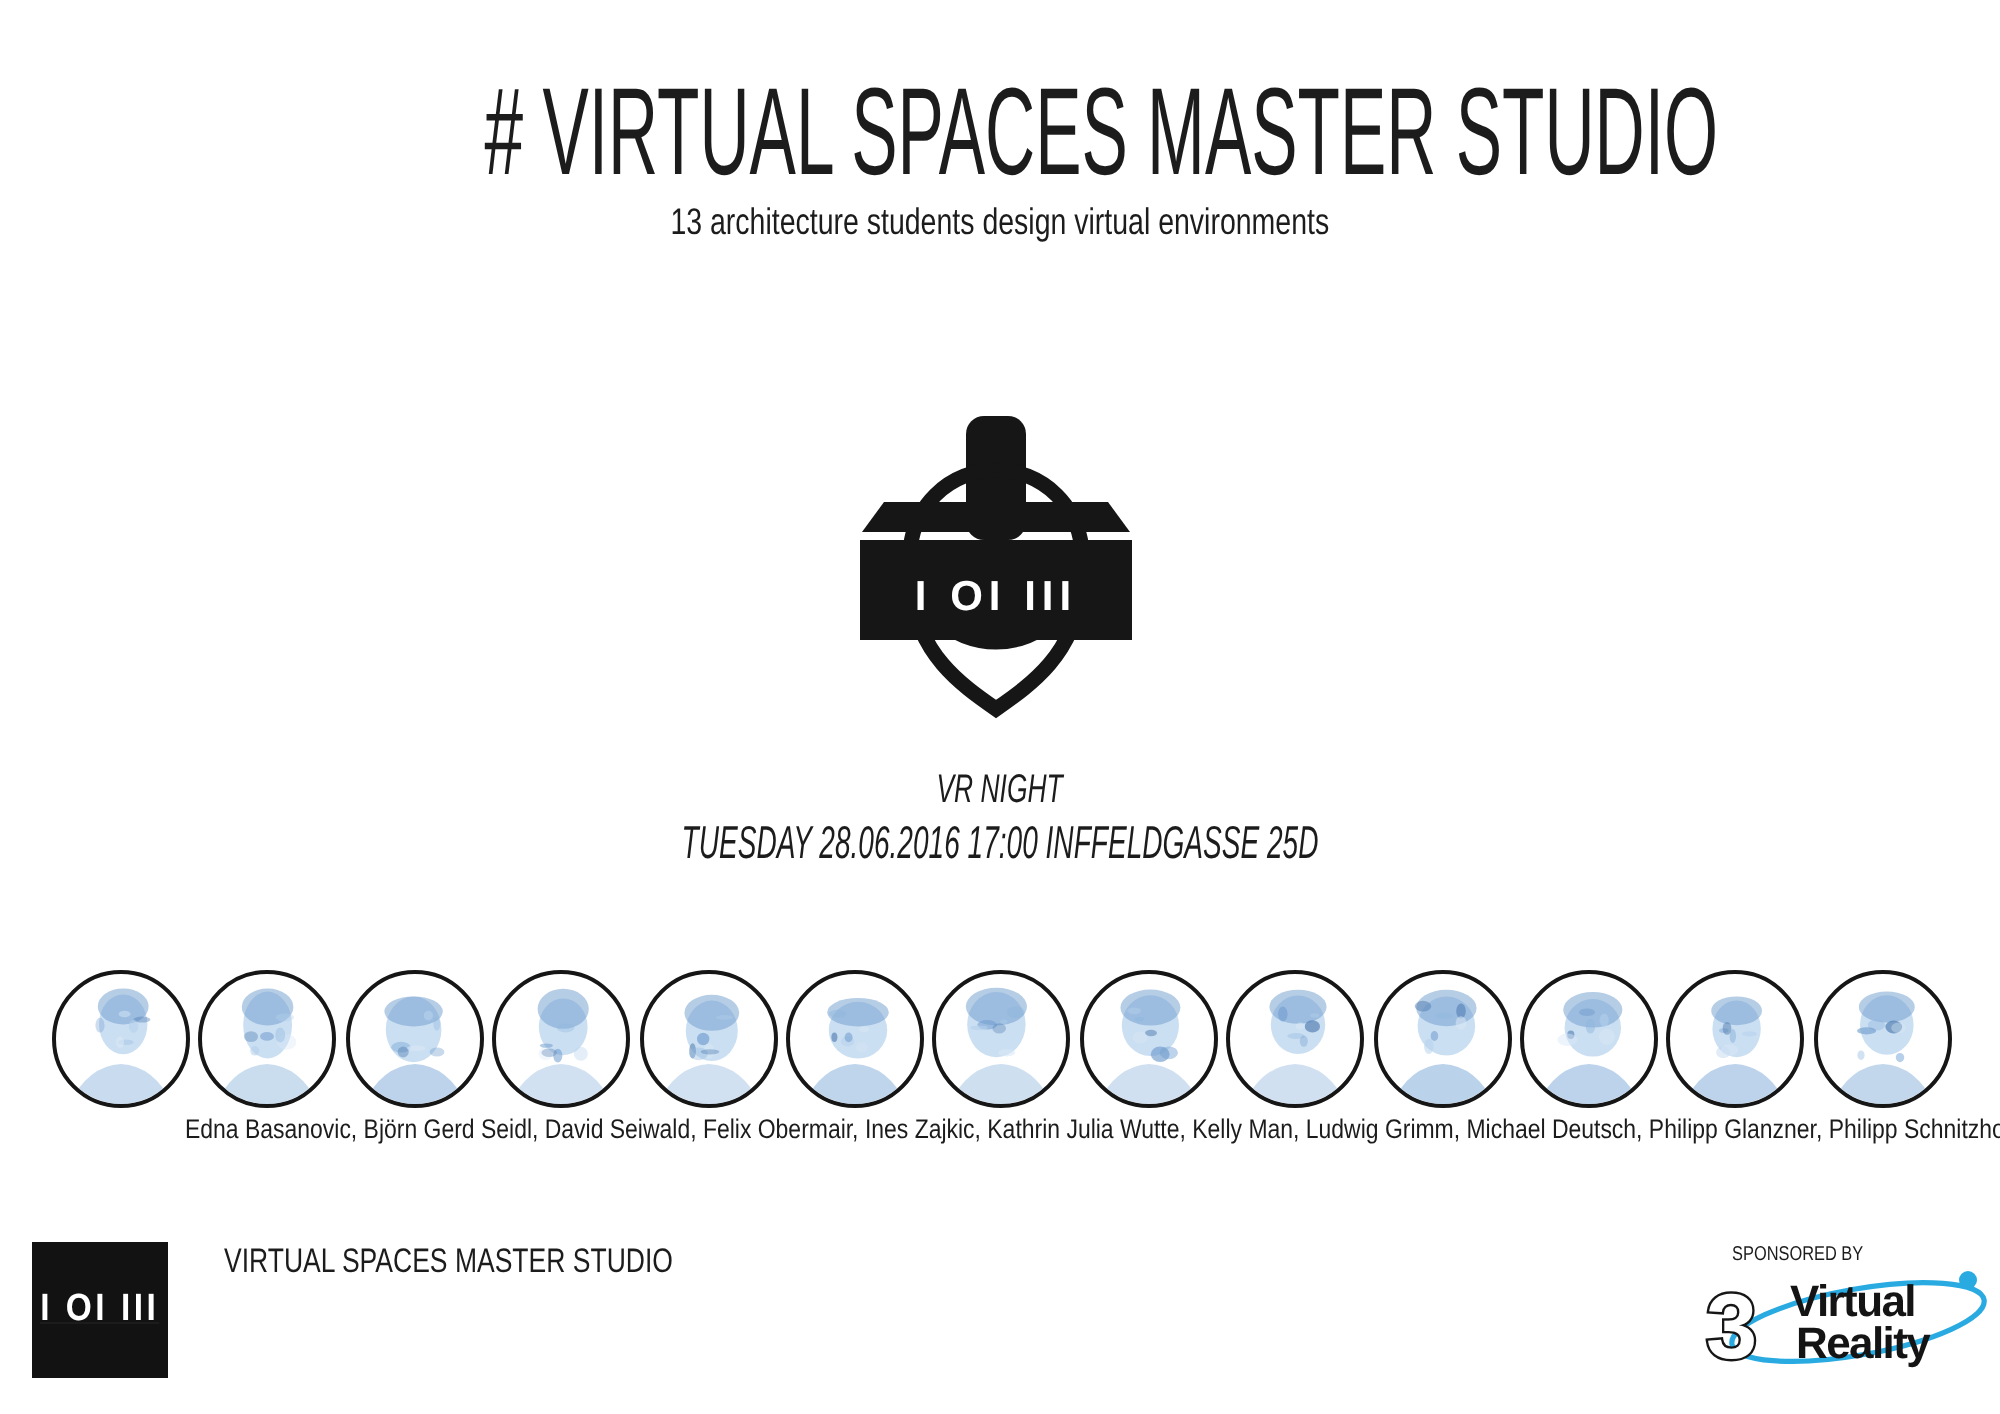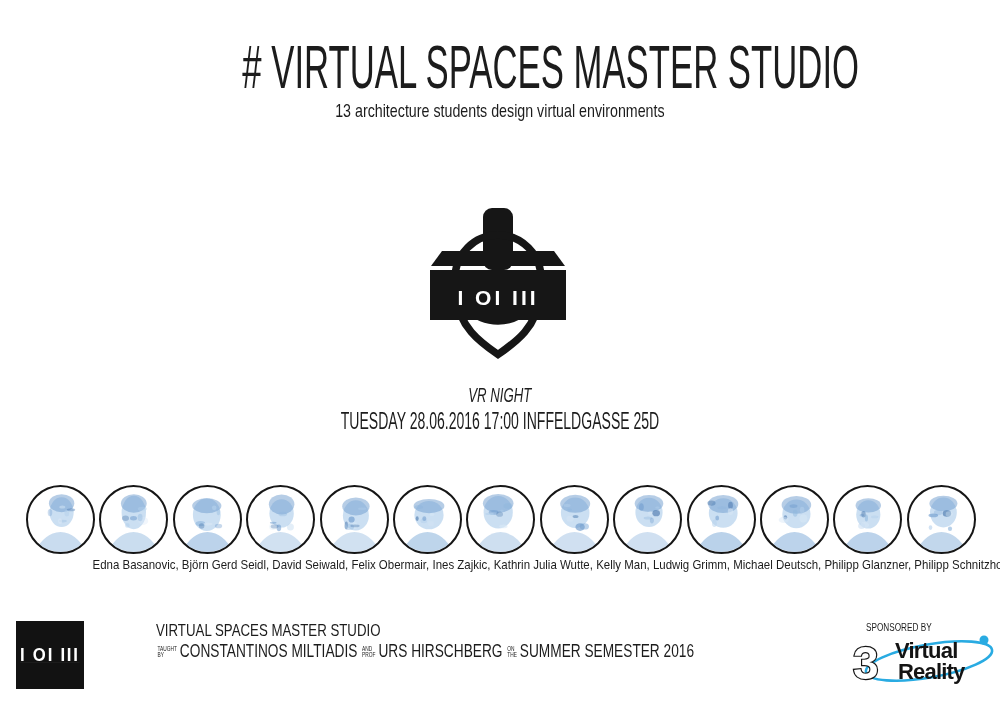--- a/index.html
+++ b/index.html
@@ -15,39 +15,39 @@
 
   .title{top:36px;font-size:62px;line-height:62px;font-weight:400;letter-spacing:0;text-decoration:underline;}
   .title .cond{transform:scaleX(0.56);}
   .subtitle{top:100px;font-size:18.5px;line-height:22px;}
   .subtitle .cond{transform:scaleX(0.77);}
 
   .vr-icon{left:428px;top:203px;width:140px;height:162px;}
 
   .event-name{top:384px;font-size:20px;line-height:22px;font-style:italic;}
   .event-name .cond{transform:scaleX(0.66);}
-  .event-date{top:408px;font-size:23px;line-height:26px;}
+  .event-date{top:408px;font-size:23px;line-height:26px;font-style:italic;}
   .event-date .cond{transform:scaleX(0.61);}
 
   .portraits{position:absolute;left:26px;right:24px;top:484px;height:70px;
     display:flex;justify-content:space-between;align-items:center;}
   .portrait{width:65px;height:65px;border:2.5px solid #161616;border-radius:50%;
     overflow:hidden;background:#fff;box-sizing:content-box;flex:0 0 auto;}
   .portrait svg{display:block;filter:blur(.3px);}
 
   .credits{top:556px;font-size:13.5px;line-height:17px;}
   .credits .cond{transform:scaleX(0.85);}
 
   .footer-logo{left:16px;top:621px;width:68px;height:68px;background:#121212;
     display:flex;align-items:center;justify-content:center;}
   .footer-logo span{color:#fff;font-weight:bold;font-size:19px;letter-spacing:2px;
     display:inline-block;transform:scaleX(0.88);white-space:nowrap;}
 
   .footer-text{left:112px;top:621px;width:600px;}
-  .fl{height:19.5px;line-height:19.5px;white-space:nowrap;margin-left:44px;}
+  .fl{height:19.5px;line-height:19.5px;white-space:nowrap;}
   .fl .big{font-size:18.5px;}
   .fl1 .condl{transform:scaleX(0.78);font-size:17px;}
   .fl2 .condl,.fl3 .condl{transform:scaleX(0.74);}
   .sm{font-size:7.5px;vertical-align:6.5px;margin:0 4px 0 1px;}
   .stack{display:inline-block;font-size:6.5px;line-height:6px;margin:0 4px 0 2px;
     text-align:left;vertical-align:baseline;}
   .stack b{font-weight:400;display:block;}
 
   .sponsor-label{left:866px;top:623px;font-size:10px;line-height:10px;}
   .sponsor-label .condl{transform:scaleX(0.82);}
@@ -258,27 +258,20 @@
 </div>
 
 <div class="abs footer-logo">
   <span>I OI III</span>
 </div>
 
 <div class="abs footer-text">
   <div class="fl fl1">
     <span class="condl">VIRTUAL SPACES MASTER STUDIO</span>
   </div>
-  <div class="fl fl3">
-    <span class="condl">
-      <span class="stack"><b>TAUGHT</b><b>BY</b></span><span class="big">CONSTANTINOS MILTIADIS</span>
-      <span class="stack"><b>AND</b><b>PROF</b></span><span class="big">URS HIRSCHBERG</span>
-      <span class="stack"><b>ON</b><b>THE</b></span><span class="big">SUMMER SEMESTER 2016</span>
-    </span>
-  </div>
 </div>
 
 <div class="abs sponsor-label">
   <span class="condl">SPONSORED BY</span>
 </div>
 <div class="abs sponsor-logo">
   <svg width="145" height="58" viewBox="0 0 145 58" xmlns="http://www.w3.org/2000/svg">
     <ellipse cx="78" cy="30" rx="64" ry="16.5" fill="none" stroke-width="2.6" transform="rotate(-10 78 30)" stroke="#29abe2"></ellipse>
     <circle cx="133" cy="9" r="4.5" fill="#29abe2"></circle>
     <text x="2" y="48" font-size="46" font-weight="bold" fill="#ffffff" stroke="#161616" stroke-width="2.4" paint-order="stroke">3</text>

